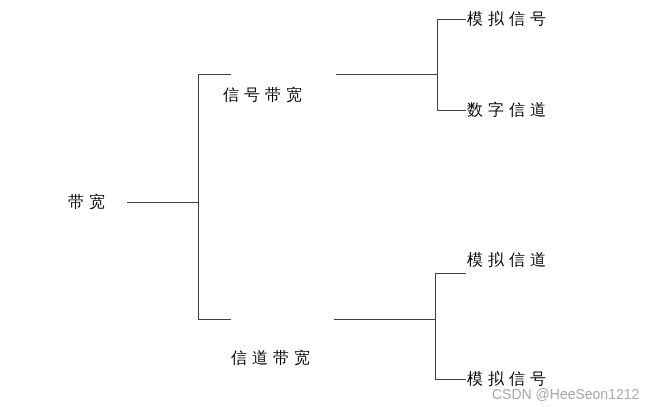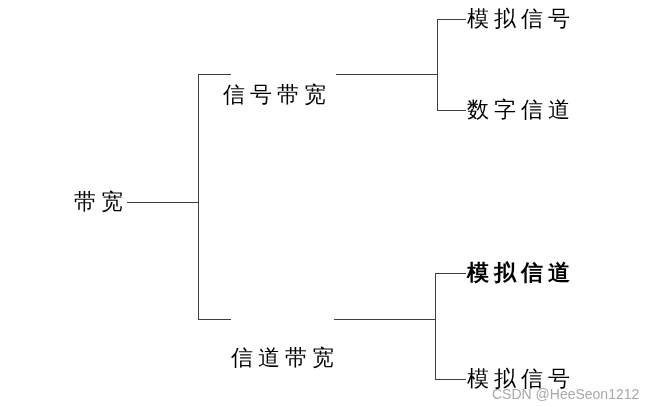--- a/index.html
+++ b/index.html
@@ -12,21 +12,21 @@
   }
   .canvas {
     position: relative;
     width: 670px;
     height: 407px;
     background: var(--background, #ffffff);
     overflow: hidden;
   }
   .node {
     position: absolute;
-    font-size: 22px;
+    font-size: 16px;
     line-height: 26px;
     letter-spacing: 5px;
     color: var(--text, #000000);
     white-space: nowrap;
   }
   .line {
     position: absolute;
     background: var(--line, #3f3f3f);
   }
   .line.h { height: 1px; }
@@ -38,21 +38,21 @@
     line-height: 18px;
     color: var(--watermark, #a9a9a9);
     white-space: nowrap;
   }
 </style>
 </head>
 <body>
 
 <div class="canvas">
 
-  <span class="node" style="left:74px; top:189px;text-align:right;">带宽</span>
+  <span class="node" style="left:68px; top:189px;text-align:right;">带宽</span>
 
   <div class="line h" style="left:127px; top:202px; width:71px;"></div>
 
   <div class="line v" style="left:198px; top:74px; height:246px;"></div>
 
   <div class="line h" style="left:198px; top:74px; width:33px;"></div>
   <span class="node" style="left:223px; top:61px;margin-top:21px;">信号带宽</span>
   <div class="line h" style="left:336px; top:74px; width:101px;"></div>
 
   <div class="line v" style="left:437px; top:19px; height:92px;"></div>
@@ -63,20 +63,20 @@
   <div class="line h" style="left:437px; top:110px; width:29px;"></div>
   <span class="node" style="left:467px; top:97px;">数字信道</span>
 
   <div class="line h" style="left:198px; top:319px; width:33px;"></div>
   <span class="node" style="left:231px; top:306px;margin-top:39px;">信道带宽</span>
   <div class="line h" style="left:334px; top:319px; width:101px;"></div>
 
   <div class="line v" style="left:435px; top:273px; height:107px;"></div>
 
   <div class="line h" style="left:435px; top:273px; width:31px;"></div>
-  <span class="node" style="left:467px; top:260px;font-weight:bold;">模拟信道</span>
+  <span class="node" style="left:467px; top:247px;">模拟信道</span>
 
   <div class="line h" style="left:435px; top:379px; width:31px;"></div>
   <span class="node" style="left:467px; top:366px;">模拟信号</span>
 
   <span class="watermark" style="left:492px; top:385px;">CSDN @HeeSeon1212</span>
 
 </div>
 
 </body></html>

